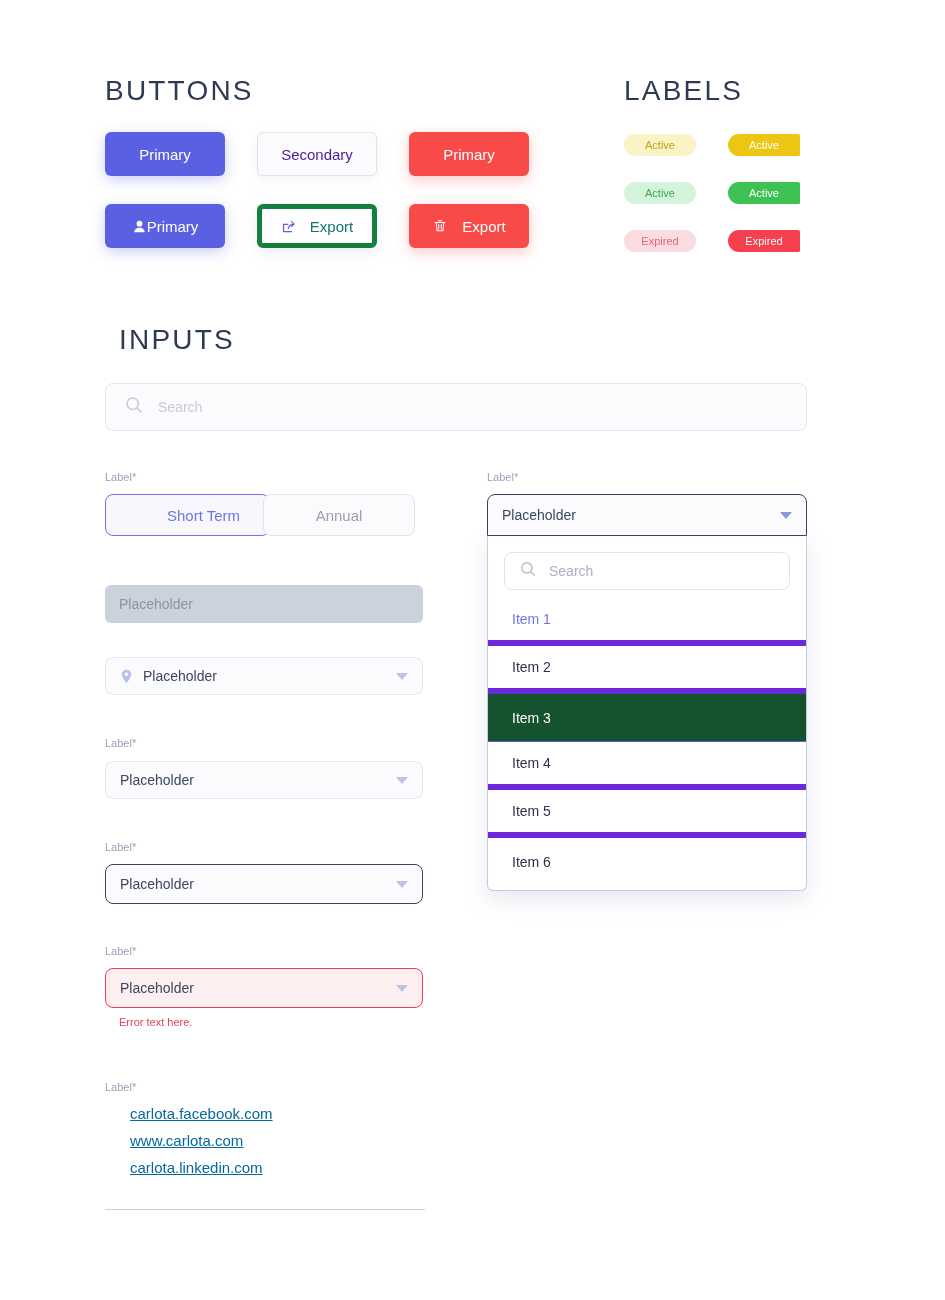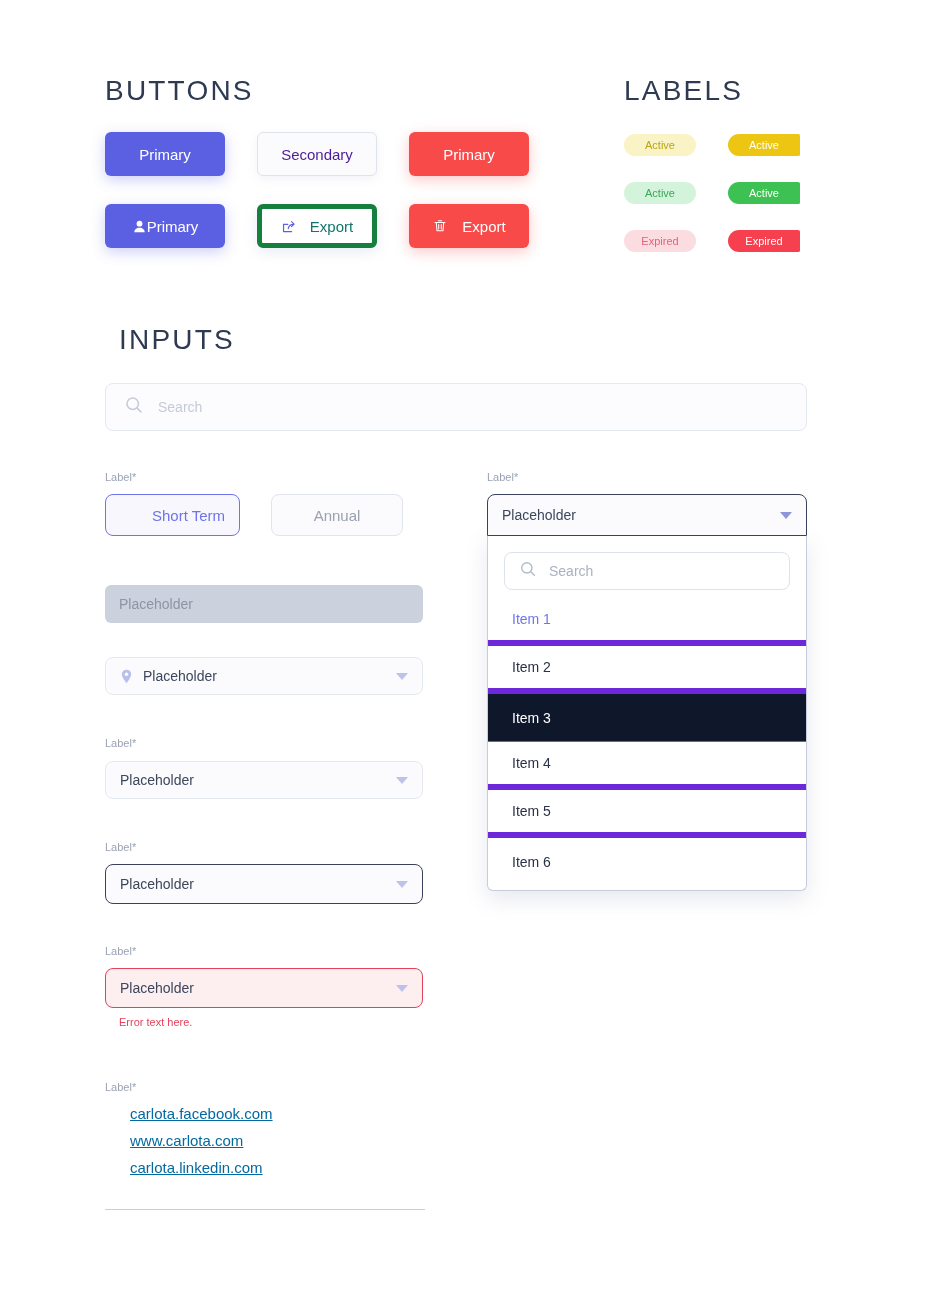--- a/index.html
+++ b/index.html
@@ -131,22 +131,22 @@
   .seg.active {
     background: #f7f7fd;
     border: 1.5px solid #6f74e8;
     color: #6f74e8;
   }
   .seg.inactive {
     background: #fbfbfd;
     border: 1px solid #e0e4ec;
     color: #9aa1b0;
   }
-  #seg-short { left: 105px; top: 494px; width: 135px; padding-left: 32px; }
-  #seg-annual{ left: 271px; top: 494px; width: 132px; }
+  #seg-short { left: 105px; top: 494px; width: 165px; padding-left: 32px; }
+  #seg-annual{ left: 263px; top: 494px; width: 152px; }
 
   .disabled-input {
     position: absolute;
     left: 105px; top: 585px;
     width: 318px; height: 38px;
     background: #ccd2dd;
     border-radius: 6px;
     display: flex;
     align-items: center;
     padding: 0 14px;
@@ -265,21 +265,21 @@
     display: flex;
     align-items: center;
     padding: 0 24px;
     font-size: 14px;
     color: #2b3247;
     border-bottom: 6px solid #6d28d9;
     cursor: pointer;
   }
   .dd-item.link { color: #6f74e8; }
   .dd-item.selected {
-    background: #0f172a;
+    background: #14532d;
     color: #ffffff;
     border-bottom: 1px solid #5b60e3;
   }
   .dd-item.last { border-bottom: none; }
 </style>
 </head>
 <body>
 
 <div class="page">
 

